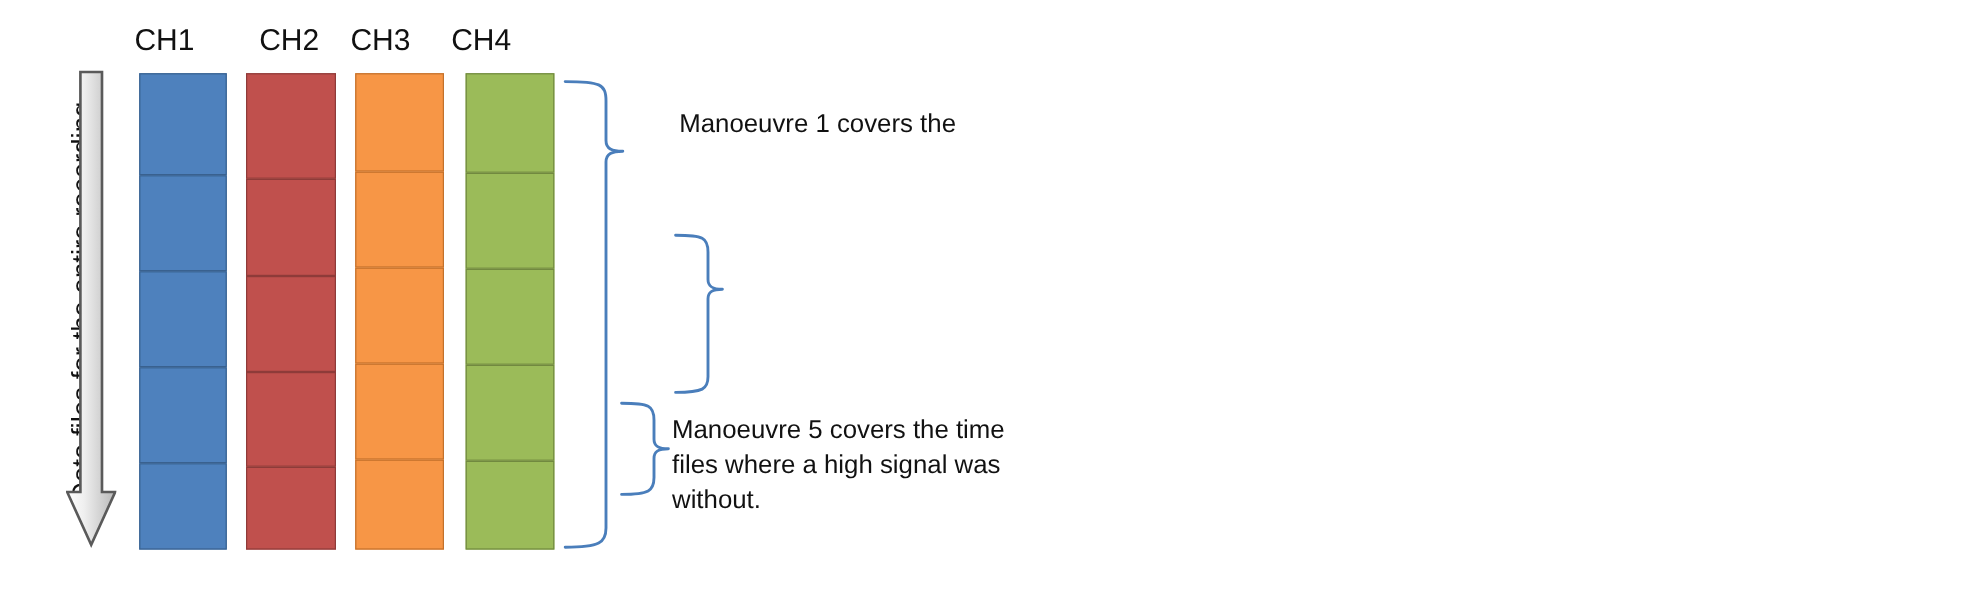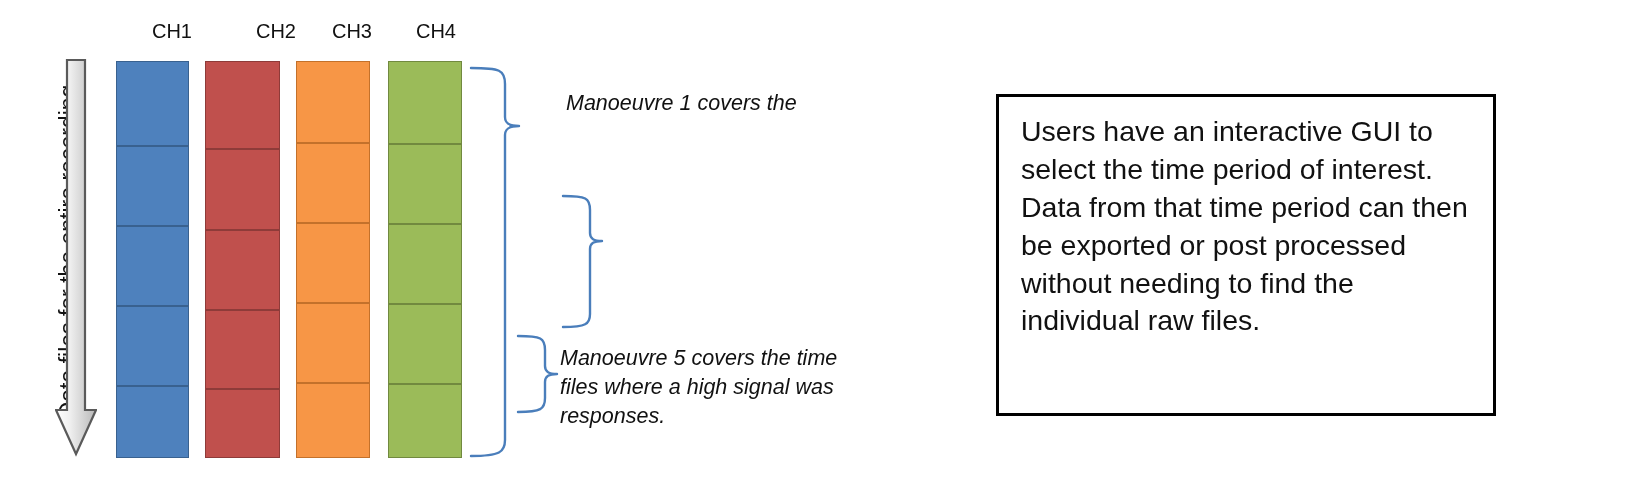--- a/index.html
+++ b/index.html
@@ -10,35 +10,35 @@
   .vlabel{
     position:absolute;left:-132px;top:240px;width:400px;
     transform:rotate(-90deg);transform-origin:center center;
     font-size:23px;line-height:1;color:#111;white-space:nowrap;text-align:center;
   }
 
   
   .arrow-wrap{position:absolute;left:55px;top:58px;width:42px;height:400px;}
 
   
-  .ch-label{position:absolute;top:20px;font-size:20px;color:#111;text-align:right;width:80px;}
+  .ch-label{position:absolute;top:20px;font-size:25px;color:#111;text-align:left;width:80px;}
 
   
   .col{position:absolute;top:61px;display:flex;flex-direction:column;}
   .seg{box-sizing:border-box;border:1.5px solid;}
   .col.blue .seg{background:#4E81BD;border-color:#39618F;}
   .col.red .seg{background:#C0504D;border-color:#8E3B39;}
   .col.orange .seg{background:#F79646;border-color:#C3712B;}
   .col.green .seg{background:#9BBB59;border-color:#71893F;}
 
   
   #brackets{position:absolute;left:0;top:0;width:1642px;height:504px;pointer-events:none;}
 
   
-  .anno{position:absolute;font-size:21.5px;line-height:1.35;color:#111;font-style:italic;}
+  .anno{position:absolute;font-size:21.5px;line-height:1.35;color:#111;}
 
   
   .infobox{
     position:absolute;left:996px;top:94px;width:500px;height:322px;
     box-sizing:border-box;border:3.5px solid #000;background:#fff;
     padding:16px 20px 10px 22px;
   }
   .infobox p{margin:0;font-size:28.5px;line-height:1.33;color:#111;}
 </style>
 </head>
@@ -110,20 +110,17 @@
   </svg>
 
   <div class="anno" style="left:566px;top:89px;width:330px;">
     <div>Manoeuvre 1 covers the</div>
   </div>
 
 
   <div class="anno" style="left:560px;top:344px;width:390px;">
     <div>Manoeuvre 5 covers the time</div>
     <div>files where a high signal was</div>
-    <div>responses.</div>
+    <div>without.</div>
   </div>
 
-  <div class="infobox">
-    <p>Users have an interactive GUI to select the time period of interest. Data from that time period can then be exported or post processed without needing to find the individual raw files.</p>
-  </div>
 
 </div>
 
 </body></html>

